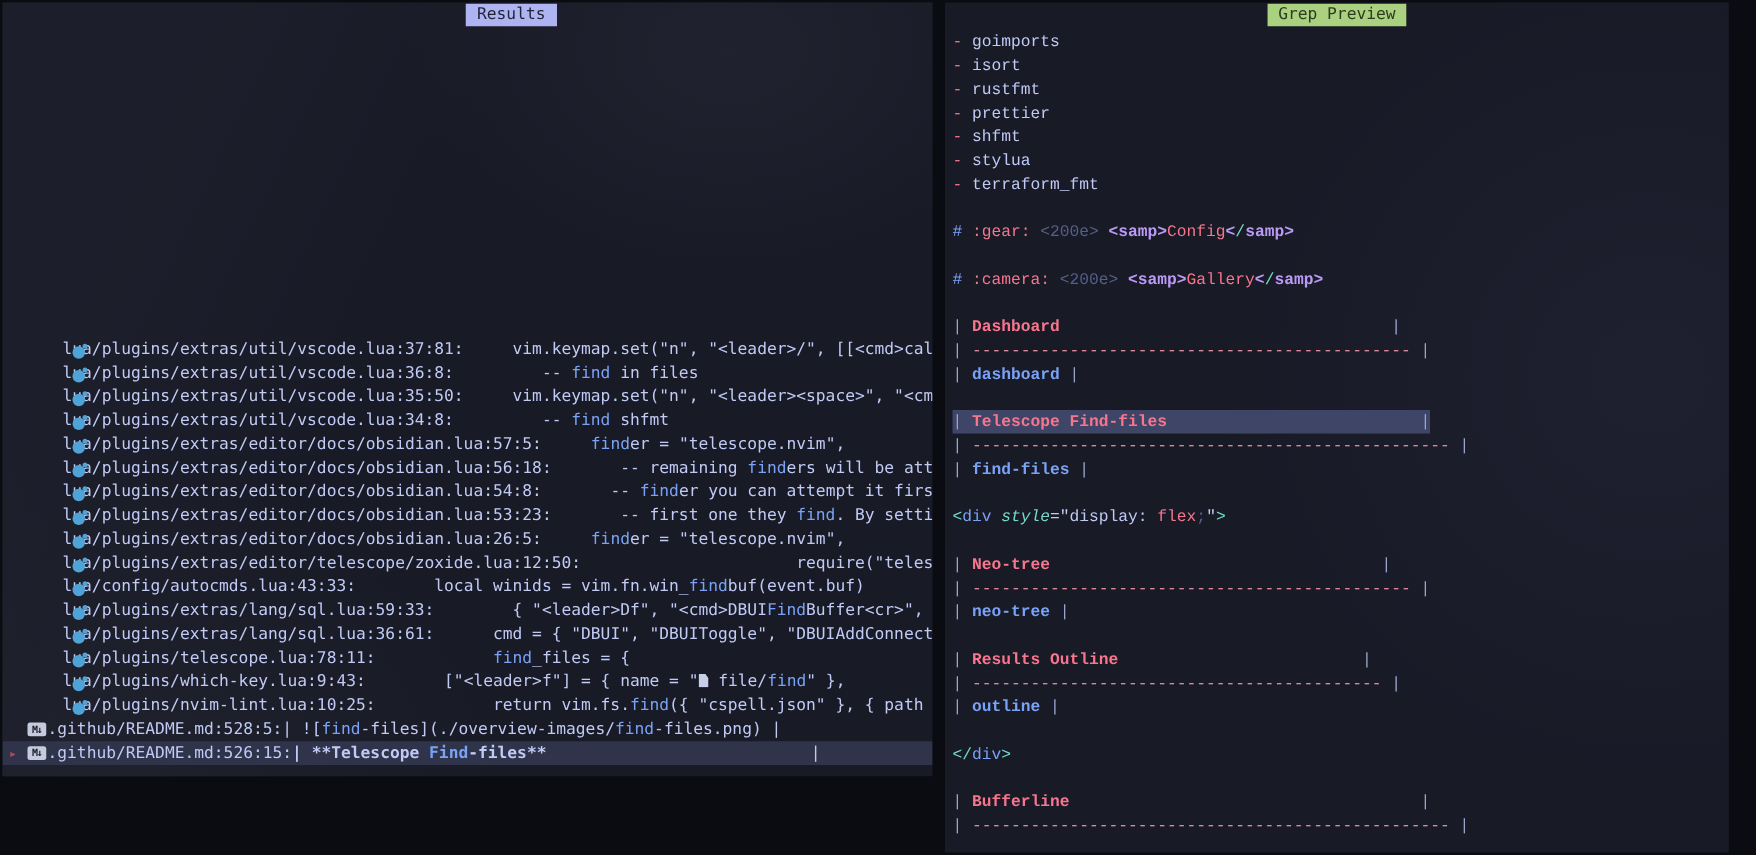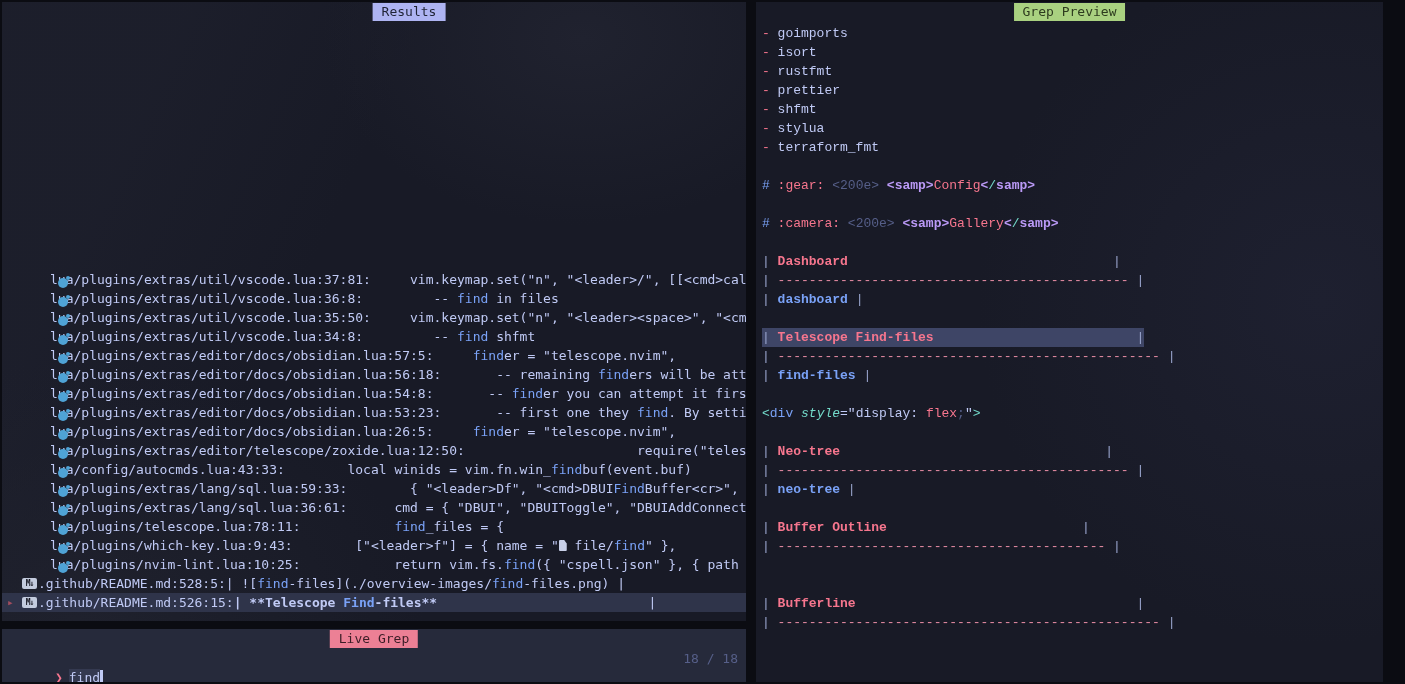--- a/index.html
+++ b/index.html
@@ -74,27 +74,20 @@
         <div class="rrow"><span class="row-ic lua-icon"></span><span class="rtext"><span style="color: rgb(192, 202, 245);">lua/plugins/extras/lang/sql.lua:59:33:</span><span style="color: rgb(192, 202, 245);">        { "&lt;leader&gt;Df", "&lt;cmd&gt;DBUI</span><span style="color: rgb(122, 162, 247);">Find</span><span style="color: rgb(192, 202, 245);">Buffer&lt;cr&gt;", d</span></span></div>
         <div class="rrow"><span class="row-ic lua-icon"></span><span class="rtext"><span style="color: rgb(192, 202, 245);">lua/plugins/extras/lang/sql.lua:36:61:</span><span style="color: rgb(192, 202, 245);">      cmd = { "DBUI", "DBUIToggle", "DBUIAddConnecti</span></span></div>
         <div class="rrow"><span class="row-ic lua-icon"></span><span class="rtext"><span style="color: rgb(192, 202, 245);">lua/plugins/telescope.lua:78:11:</span><span style="color: rgb(192, 202, 245);">            </span><span style="color: rgb(122, 162, 247);">find</span><span style="color: rgb(192, 202, 245);">_files = {</span></span></div>
         <div class="rrow"><span class="row-ic lua-icon"></span><span class="rtext"><span style="color: rgb(192, 202, 245);">lua/plugins/which-key.lua:9:43:</span><span style="color: rgb(192, 202, 245);">        ["&lt;leader&gt;f"] = { name = "</span><span class="inline-ic file-icon"></span><span style="color: rgb(192, 202, 245);"> file/</span><span style="color: rgb(122, 162, 247);">find</span><span style="color: rgb(192, 202, 245);">" },</span></span></div>
         <div class="rrow"><span class="row-ic lua-icon"></span><span class="rtext"><span style="color: rgb(192, 202, 245);">lua/plugins/nvim-lint.lua:10:25:</span><span style="color: rgb(192, 202, 245);">            return vim.fs.</span><span style="color: rgb(122, 162, 247);">find</span><span style="color: rgb(192, 202, 245);">({ "cspell.json" }, { path =</span></span></div>
         <div class="rrow"><span class="row-ic markdown-icon">M↓</span><span class="rtext"><span style="color: rgb(192, 202, 245);">.github/README.md:528:5:</span><span style="color: rgb(192, 202, 245);">| ![</span><span style="color: rgb(122, 162, 247);">find</span><span style="color: rgb(192, 202, 245);">-files](./overview-images/</span><span style="color: rgb(122, 162, 247);">find</span><span style="color: rgb(192, 202, 245);">-files.png) |</span></span></div>
         <div class="rrow selected"><span class="sel-caret">▸</span><span class="row-ic markdown-icon">M↓</span><span class="rtext"><span style="color: rgb(192, 202, 245);">.github/README.md:526:15:</span><span style="color: rgb(192, 202, 245); font-weight: 700;">| **Telescope </span><span style="color: rgb(122, 162, 247); font-weight: 700;">Find</span><span style="color: rgb(192, 202, 245); font-weight: 700;">-files**</span><span style="color: rgb(192, 202, 245);">                           </span><span style="color: rgb(192, 202, 245);">|</span></span></div>
       </div>
   </section>
 
-  <section class="panel prompt-panel">
-    <div class="panel-title prompt-badge">Live Grep</div>
-    <div class="prompt-line">
-      <span class="prompt-caret">❯</span><span class="prompt-text">find</span><span class="text-cursor"></span>
-      <span class="counter">18 / 18</span>
-    </div>
-  </section>
 
   <section class="panel preview-panel">
     <div class="panel-title preview-badge">Grep Preview</div>
     <div class="preview-content">
         <div class="pline"><span class="pinner"><span style="color: rgb(247, 118, 142);">- </span><span style="color: rgb(192, 202, 245);">goimports</span></span></div>
         <div class="pline"><span class="pinner"><span style="color: rgb(247, 118, 142);">- </span><span style="color: rgb(192, 202, 245);">isort</span></span></div>
         <div class="pline"><span class="pinner"><span style="color: rgb(247, 118, 142);">- </span><span style="color: rgb(192, 202, 245);">rustfmt</span></span></div>
         <div class="pline"><span class="pinner"><span style="color: rgb(247, 118, 142);">- </span><span style="color: rgb(192, 202, 245);">prettier</span></span></div>
         <div class="pline"><span class="pinner"><span style="color: rgb(247, 118, 142);">- </span><span style="color: rgb(192, 202, 245);">shfmt</span></span></div>
         <div class="pline"><span class="pinner"><span style="color: rgb(247, 118, 142);">- </span><span style="color: rgb(192, 202, 245);">stylua</span></span></div>
@@ -111,22 +104,24 @@
         <div class="pline"><span class="pinner hl"><span style="color: rgb(154, 165, 206);">| </span><span style="color: rgb(247, 118, 142); font-weight: 700;">Telescope Find-files</span><span style="color: rgb(192, 202, 245);">                          </span><span style="color: rgb(154, 165, 206);">|</span></span></div>
         <div class="pline"><span class="pinner"><span style="color: rgb(154, 165, 206);">| </span><span style="color: rgb(233, 141, 165);">-------------------------------------------------</span><span style="color: rgb(154, 165, 206);"> |</span></span></div>
         <div class="pline"><span class="pinner"><span style="color: rgb(154, 165, 206);">| </span><span style="color: rgb(122, 162, 247); font-weight: 700;">find-files</span><span style="color: rgb(154, 165, 206);"> |</span></span></div>
         <div class="pline"><span class="pinner"></span></div>
         <div class="pline"><span class="pinner"><span style="color: rgb(115, 218, 202);">&lt;</span><span style="color: rgb(122, 162, 247);">div</span><span style="color: rgb(192, 202, 245);"> </span><span style="color: rgb(115, 218, 202); font-style: italic;">style</span><span style="color: rgb(192, 202, 245);">=</span><span style="color: rgb(192, 202, 245);">"display: </span><span style="color: rgb(247, 118, 142);">flex</span><span style="color: rgb(86, 95, 137);">;</span><span style="color: rgb(192, 202, 245);">"</span><span style="color: rgb(115, 218, 202);">&gt;</span></span></div>
         <div class="pline"><span class="pinner"></span></div>
         <div class="pline"><span class="pinner"><span style="color: rgb(154, 165, 206);">| </span><span style="color: rgb(247, 118, 142); font-weight: 700;">Neo-tree</span><span style="color: rgb(192, 202, 245);">                                  </span><span style="color: rgb(154, 165, 206);">|</span></span></div>
         <div class="pline"><span class="pinner"><span style="color: rgb(154, 165, 206);">| </span><span style="color: rgb(233, 141, 165);">---------------------------------------------</span><span style="color: rgb(154, 165, 206);"> |</span></span></div>
         <div class="pline"><span class="pinner"><span style="color: rgb(154, 165, 206);">| </span><span style="color: rgb(122, 162, 247); font-weight: 700;">neo-tree</span><span style="color: rgb(154, 165, 206);"> |</span></span></div>
         <div class="pline"><span class="pinner"></span></div>
-        <div class="pline"><span class="pinner"><span style="color: rgb(154, 165, 206);">| </span><span style="color: rgb(247, 118, 142); font-weight: 700;">Buffer Outline</span><span style="color: rgb(192, 202, 245);">                         </span><span style="color: rgb(154, 165, 206);">|</span></span></div>
+        <div class="pline"><span class="pinner"><span style="color: rgb(154, 165, 206);">| </span><span style="color: rgb(247, 118, 142); font-weight: 700;">Results Outline</span><span style="color: rgb(192, 202, 245);">                         </span><span style="color: rgb(154, 165, 206);">|</span></span></div>
         <div class="pline"><span class="pinner"><span style="color: rgb(154, 165, 206);">| </span><span style="color: rgb(233, 141, 165);">------------------------------------------</span><span style="color: rgb(154, 165, 206);"> |</span></span></div>
+        <div class="pline"><span class="pinner"><span style="color: rgb(154, 165, 206);">| </span><span style="color: rgb(122, 162, 247); font-weight: 700;">outline</span><span style="color: rgb(154, 165, 206);"> |</span></span></div>
         <div class="pline"><span class="pinner"></span></div>
+        <div class="pline"><span class="pinner"><span style="color: rgb(115, 218, 202);">&lt;/</span><span style="color: rgb(122, 162, 247);">div</span><span style="color: rgb(115, 218, 202);">&gt;</span></span></div>
         <div class="pline"><span class="pinner"></span></div>
         <div class="pline"><span class="pinner"><span style="color: rgb(154, 165, 206);">| </span><span style="color: rgb(247, 118, 142); font-weight: 700;">Bufferline</span><span style="color: rgb(192, 202, 245);">                                    </span><span style="color: rgb(154, 165, 206);">|</span></span></div>
         <div class="pline"><span class="pinner"><span style="color: rgb(154, 165, 206);">| </span><span style="color: rgb(233, 141, 165);">-------------------------------------------------</span><span style="color: rgb(154, 165, 206);"> |</span></span></div>
       </div>
   </section>
 
 </div>
 
 </body></html>

